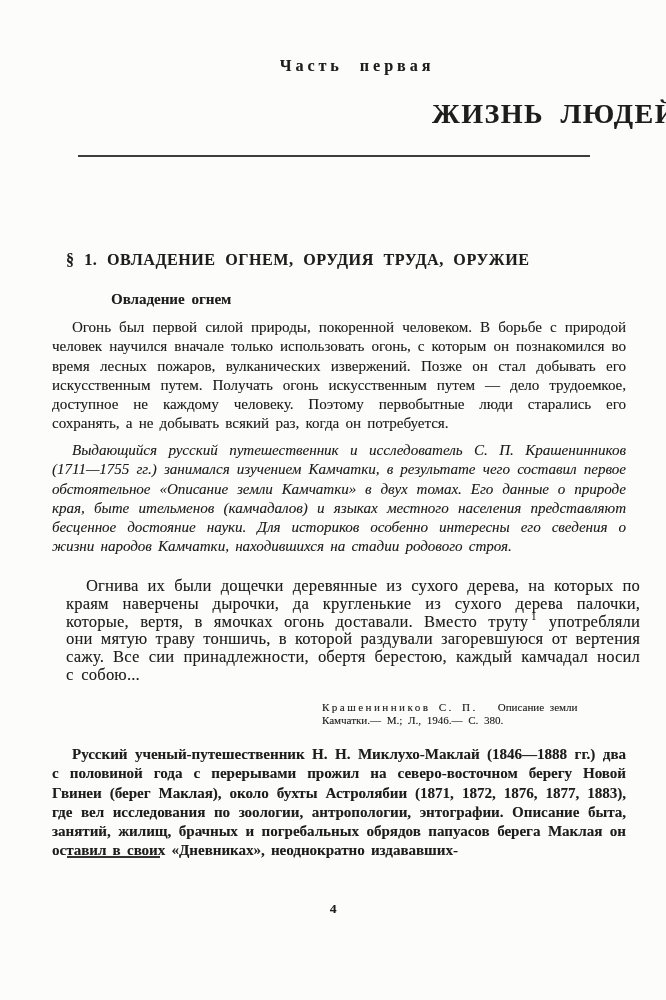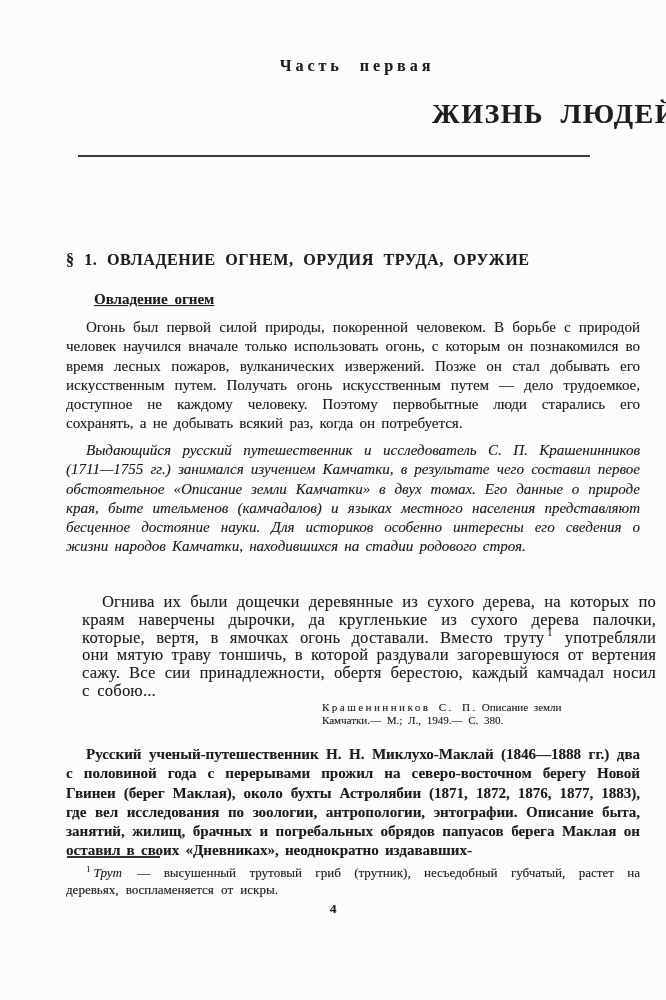--- a/index.html
+++ b/index.html
@@ -33,49 +33,49 @@
   .title-rule{
     position:absolute;top:155px;left:78px;width:512px;height:2px;
     background:#3c3c3a;
   }
   .section-heading{
     position:absolute;top:251px;left:66px;width:574px;margin:0;
     font-size:16px;font-weight:bold;
     letter-spacing:0.6px;word-spacing:5px;
   }
   .subheading{
-    position:absolute;top:291px;left:94px;margin:0;
-    font-size:15px;font-weight:bold;word-spacing:3px;text-decoration:underline;
+    position:absolute;top:291px;left:111px;margin:0;
+    font-size:15px;font-weight:bold;word-spacing:3px;
   }
   .body-para{
-    position:absolute;left:66px;width:574px;margin:0;
+    position:absolute;left:52px;width:574px;margin:0;
     font-size:15px;line-height:19.3px;
     text-align:justify;text-indent:20px;
     word-spacing:2.5px;
   }
   .para1{top:318px;}
   .para2{top:441px;font-style:italic;}
   .para3{top:745px;font-weight:bold;}
   .quote{
-    position:absolute;top:577px;left:66px;width:574px;margin:16px;
+    position:absolute;top:577px;left:66px;width:574px;margin:0;
     font-size:16.5px;line-height:17.8px;
     text-align:justify;text-indent:20px;
     word-spacing:3.5px;letter-spacing:0.2px;
   }
   .fn-ref{
     font-size:10px;line-height:0;
     margin-left:3px;margin-right:1px;
     vertical-align:super;
   }
   .citation{
     position:absolute;top:701px;left:322px;width:280px;
     font-size:11px;line-height:13px;
     word-spacing:3px;
   }
-  .cite-author{letter-spacing:2.5px;margin-right:4px;font-family:Liberation Serif, serif;}
+  .cite-author{letter-spacing:2.5px;margin-right:20px;font-family:Liberation Serif, serif;}
   .footnote-rule{
     position:absolute;top:856px;left:67px;width:93px;height:1.5px;
     background:#343434;
   }
   .footnote{
     position:absolute;top:864px;left:66px;width:574px;
     font-size:13px;line-height:17px;
     text-align:justify;text-indent:20px;
     word-spacing:4px;
   }
@@ -105,23 +105,22 @@
   <h2 class="section-heading">§ 1. ОВЛАДЕНИЕ ОГНЕМ, ОРУДИЯ ТРУДА, ОРУЖИЕ</h2>
 
   <h3 class="subheading">Овладение огнем</h3>
 
   <p class="body-para para1">Огонь был первой силой природы, покоренной человеком. В борьбе с природой человек научился вначале только использовать огонь, с которым он познакомился во время лесных пожаров, вулканических извержений. Позже он стал добывать его искусственным путем. Получать огонь искусственным путем — дело трудоемкое, доступное не каждому человеку. Поэтому первобытные люди старались его сохранять, а не добывать всякий раз, когда он потребуется.</p>
 
   <p class="body-para para2">Выдающийся русский путешественник и исследователь С. П. Крашенинников (1711—1755 гг.) занимался изучением Камчатки, в результате чего составил первое обстоятельное «Описание земли Камчатки» в двух томах. Его данные о природе края, быте ительменов (камчадалов) и языках местного населения представляют бесценное достояние науки. Для историков особенно интересны его сведения о жизни народов Камчатки, находившихся на стадии родового строя.</p>
 
   <blockquote class="quote"><span>Огнива их были дощечки деревянные из сухого дерева, на которых по краям наверчены дырочки, да кругленькие из сухого дерева палочки, которые, вертя, в ямочках огонь доставали. Вместо труту</span><sup class="fn-ref">1</sup> <span>употребляли они мятую траву тоншичь, в которой раздували загоревшуюся от вертения сажу. Все сии принадлежности, обертя берестою, каждый камчадал носил с собою...</span></blockquote>
 
-  <div class="citation"><span class="cite-author">Крашенинников С. П.</span><span class="cite-text">Описание земли Камчатки.— М.; Л., 1949.— С. 380.</span></div>
+  <div class="citation"><span class="cite-author">Крашенинников С. П.</span><span class="cite-text">Описание земли Камчатки.— М.; Л., 1946.— С. 380.</span></div>
 
   <p class="body-para para3">Русский ученый-путешественник Н. Н. Миклухо-Маклай (1846—1888 гг.) два с половиной года с перерывами прожил на северо-восточном берегу Новой Гвинеи (берег Маклая), около бухты Астролябии (1871, 1872, 1876, 1877, 1883), где вел исследования по зоологии, антропологии, энтографии. Описание быта, занятий, жилищ, брачных и погребальных обрядов папуасов берега Маклая он оставил в своих «Дневниках», неоднократно издававших-</p>
 
   <div class="footnote-rule"></div>
 
-  <div class="footnote"><sup class="fn-marker">1</sup><i class="fn-term">Трут</i> <span>— высушенный трутовый гриб (трутник), несъедобный губчатый, растет на деревьях, воспламеняется от искры.</span></div>
 
   <div class="page-number">4</div>
 
 </div>
 
 </body></html>

